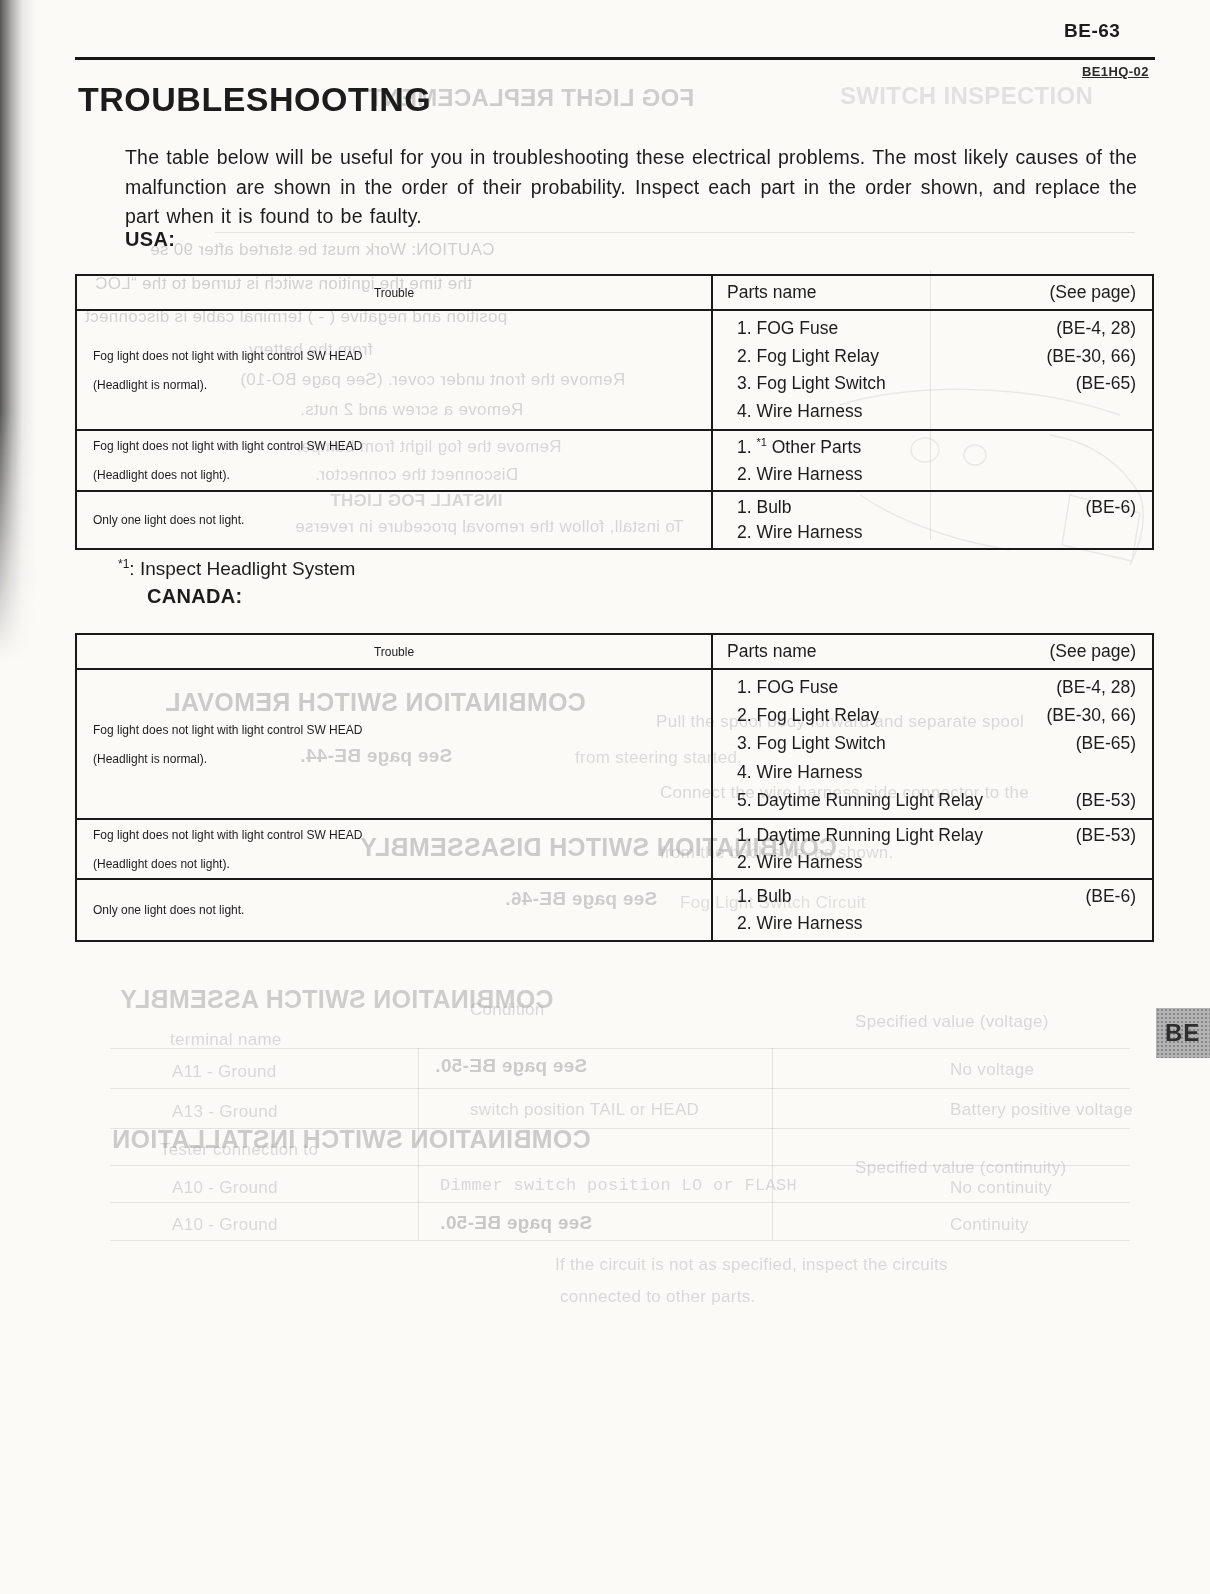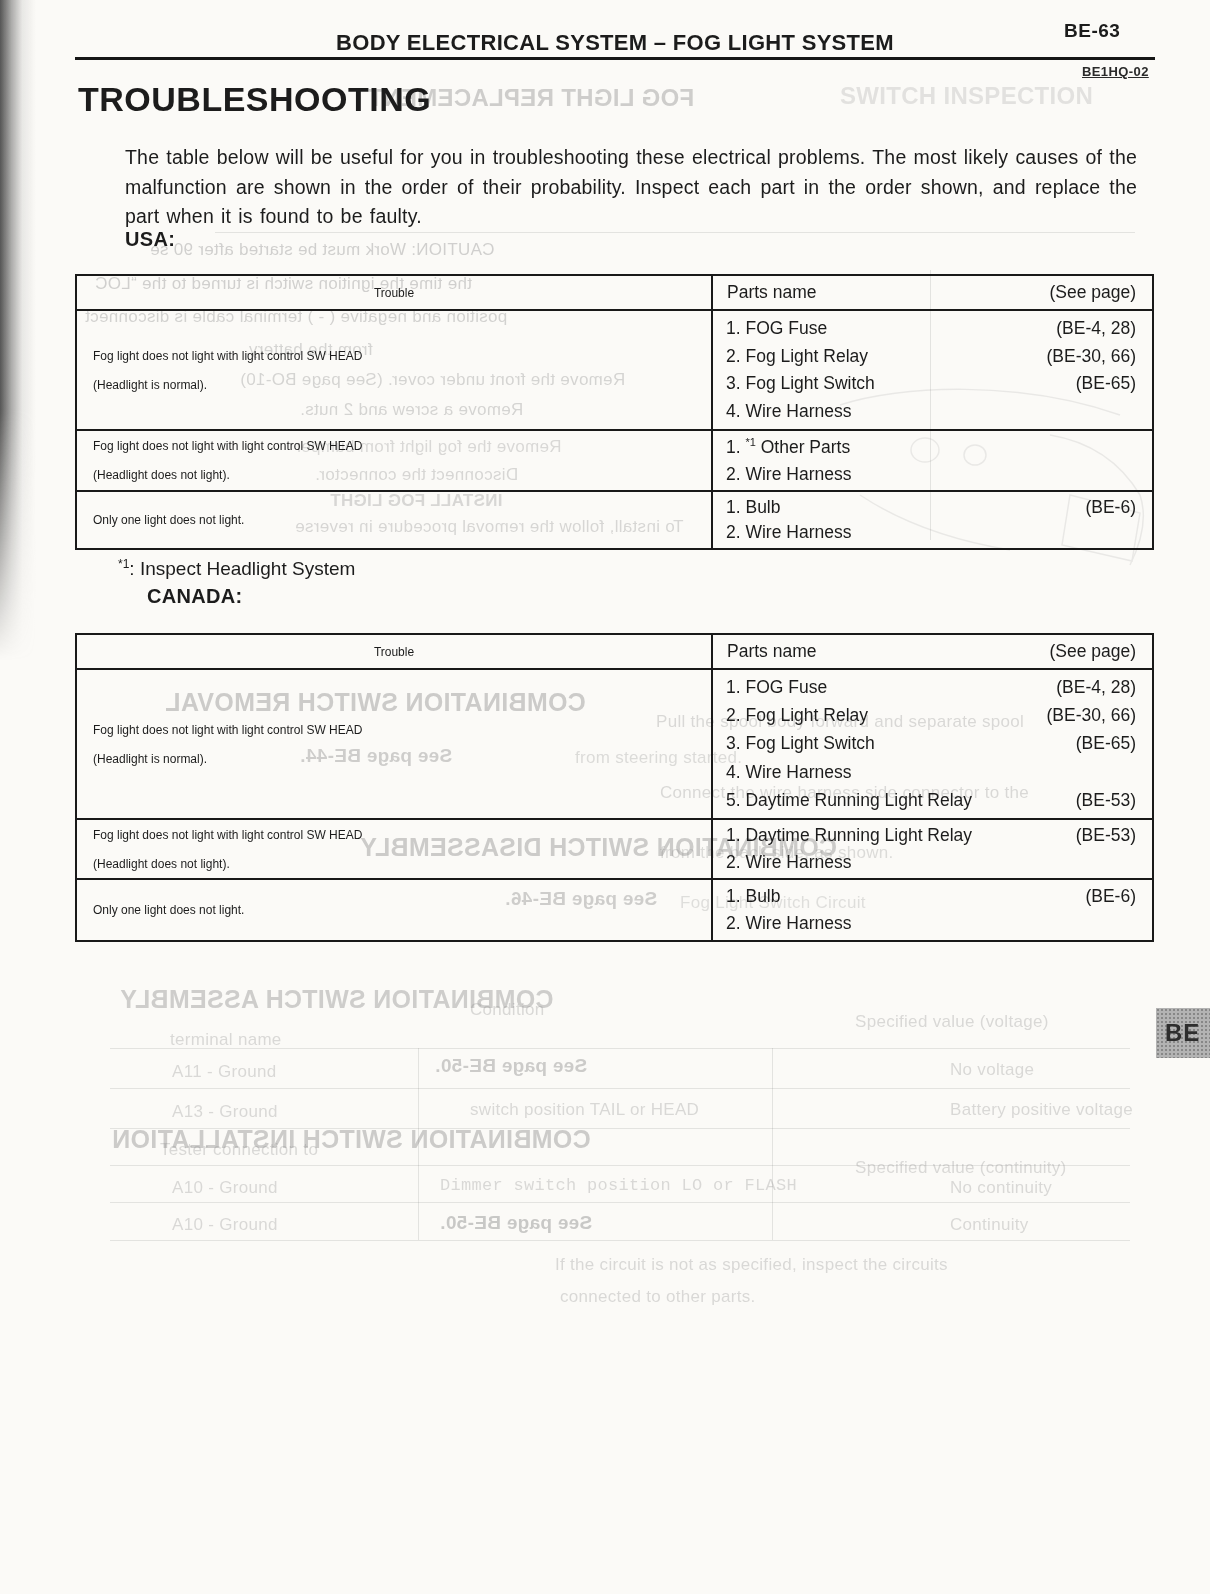--- a/index.html
+++ b/index.html
@@ -60,21 +60,21 @@
     gap:15px; padding-left:16px; font-size:12px;
   }
   .parts-cell{
     flex:1; border-left:2px solid #191919;
     display:flex; flex-direction:column; justify-content:space-evenly;
     font-size:17.5px;
   }
   .thead .trouble-cell{ align-items:center; padding-left:0; font-weight:400; }
   .thead .cell{ justify-content:center; }
   .thead .parts-cell{ flex-direction:row; justify-content:space-between; align-items:center; padding:0 16px 0 14px; }
-  .part-line{ display:flex; justify-content:space-between; padding:0 16px 0 13px; }
+  .part-line{ display:flex; justify-content:space-between; padding:0 16px 0 24px; }
   .part-label sup{ font-size:11px; }
   .t-usa .tbody .trow:nth-child(1){ height:120px; }
   .t-usa .tbody .trow:nth-child(2){ height:61px; }
   .t-usa .tbody .trow:nth-child(3){ height:58px; }
   .t-canada .tbody .trow:nth-child(1){ height:150px; }
   .t-canada .tbody .trow:nth-child(2){ height:60px; }
   .t-canada .tbody .trow:nth-child(3){ height:62px; }
 
   
   .ghost-layer{ position:absolute; inset:0; pointer-events:none; }
@@ -161,21 +161,20 @@
       <div class="gline" style="left: 110px; top: 1048px; width: 1020px;"></div>
       <div class="gline" style="left: 110px; top: 1088px; width: 1020px;"></div>
       <div class="gline" style="left: 110px; top: 1128px; width: 1020px;"></div>
       <div class="gline" style="left: 110px; top: 1165px; width: 1020px;"></div>
       <div class="gline" style="left: 110px; top: 1202px; width: 1020px;"></div>
       <div class="gline" style="left: 110px; top: 1240px; width: 1020px;"></div>
       <div class="gline v" style="left: 418px; top: 1048px; height: 192px;"></div>
       <div class="gline v" style="left: 772px; top: 1048px; height: 192px;"></div>
     </div>
 
-  <div class="page-title">BODY ELECTRICAL SYSTEM – FOG LIGHT SYSTEM</div>
   <div class="header-rule"></div>
   <div class="page-number">BE-63</div>
   <div class="section-title">TROUBLESHOOTING</div>
   <div class="doc-code">BE1HQ-02</div>
 
   <div class="intro">The table below will be useful for you in troubleshooting these electrical problems. The most likely causes of the malfunction are shown in the order of their probability. Inspect each part in the order shown, and replace the part when it is found to be faulty.</div>
 
   <div class="region-label label-usa">USA:</div>
   <div class="ttable t-usa">
     <div class="trow thead">

